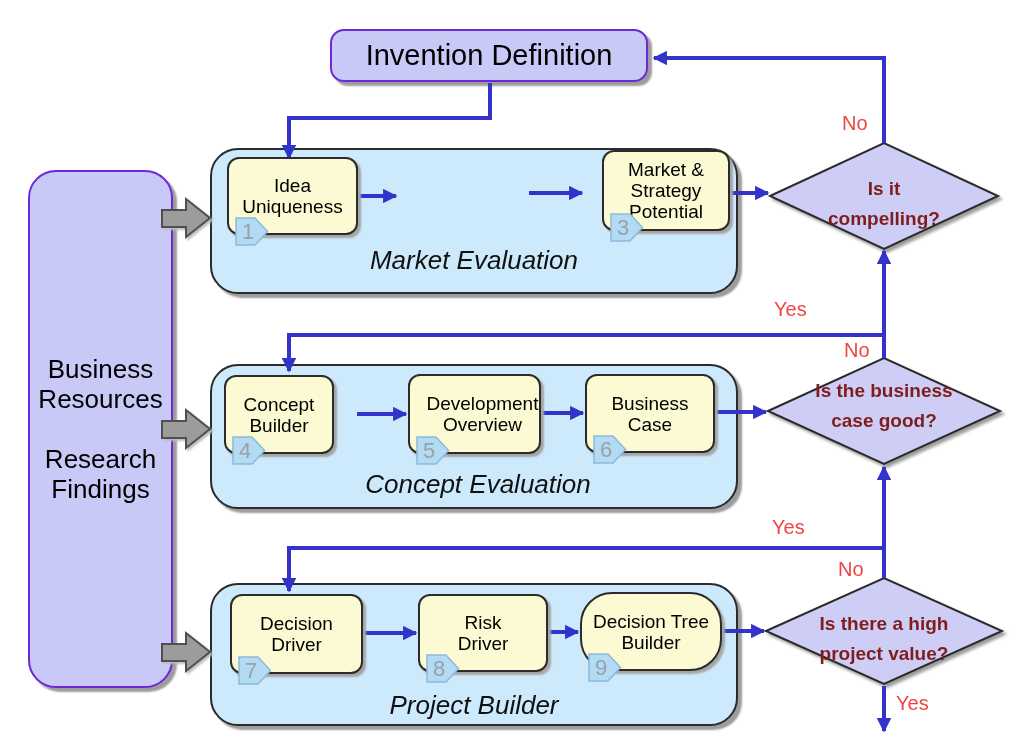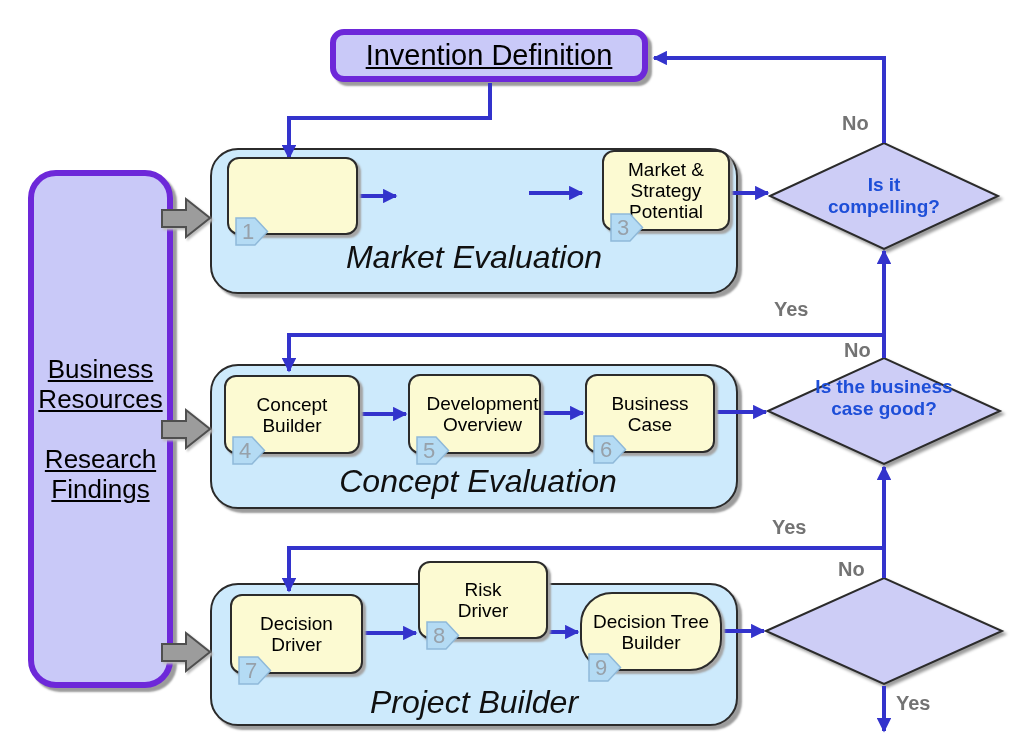--- a/index.html
+++ b/index.html
@@ -1,49 +1,49 @@
 <!DOCTYPE html>
 <html><head>
 <meta charset="utf-8">
 <style>
   html,body{margin:0;padding:0;background:#fff;}
   .canvas{position:relative;width:1024px;height:756px;background:#ffffff;
           font-family:"Liberation Sans",sans-serif;overflow:hidden;}
   .preline{white-space:pre-line;}
   .box{position:absolute;display:flex;align-items:center;justify-content:center;
        text-align:center;box-sizing:border-box;z-index:1;color:#000;}
-  .lavender{background:#c9c9f8;border:6px solid #6d28d9;box-shadow:4px 4px 2px #9c9c9c;text-decoration:underline;}
+  .lavender{background:#c9c9f8;border:2px solid #6d28d9;box-shadow:4px 4px 2px #9c9c9c;}
   .invention{left:330px;top:29px;width:318px;height:53px;border-radius:14px;font-size:29px;}
   .resources{left:28px;top:170px;width:145px;height:518px;border-radius:28px;
              font-size:26px;line-height:30px;}
   .container{position:absolute;left:210px;width:528px;background:#cdeafc;
              border:2px solid #2b2b2b;border-radius:28px;box-shadow:4px 4px 2px #9c9c9c;
              box-sizing:border-box;z-index:1;}
   .row1{top:148px;height:146px}
   .row2{top:364px;height:145px}
   .row3{top:583px;height:143px}
   .container-label{position:absolute;left:0;right:0;text-align:center;
-                   font-style:italic;font-size:32px;color:#101010;}
+                   font-style:italic;font-size:26px;color:#101010;}
   .overlay{position:absolute;left:0;top:0;width:1024px;height:756px;z-index:2;}
   .conn{fill:none;stroke:#3333cc;stroke-width:4;marker-end:url(#ah);}
   .diamond{fill:#cdcdf6;stroke:#2b2b2b;stroke-width:2;
            filter:drop-shadow(3px 3px 1.5px #9c9c9c);}
   .garrow{fill:#9c9c9c;stroke:#4f4f4f;stroke-width:2;
           filter:drop-shadow(2px 2px 1px #bdbdbd);}
   .step{position:absolute;background:#fcfad2;border:2px solid #2b2b2b;border-radius:12px;
         box-shadow:3px 3px 2px #a5a5a5;z-index:3;display:flex;align-items:center;
         justify-content:center;text-align:center;font-size:19px;line-height:21px;
         box-sizing:border-box;color:#000;}
   .tag{position:absolute;left:6px;bottom:-13px;width:34px;height:29px;overflow:visible;}
   .tag polygon{fill:#b4dbf4;stroke:#8fb9d9;stroke-width:1.5;}
   .tag text{fill:#97a1aa;font-size:22px;text-anchor:middle;
             font-family:"Liberation Sans",sans-serif;}
   .dtext{position:absolute;z-index:3;text-align:center;font-weight:bold;
-         font-size:19px;line-height:22px;color:#1d4ed8;}
-  .elabel{position:absolute;z-index:3;font-weight:bold;font-size:20px;color:#737373;}
+         font-size:19px;line-height:30px;color:#7f1d1d;}
+  .elabel{position:absolute;z-index:3;font-weight:normal;font-size:20px;color:#ef4444;}
 </style>
 </head>
 <body>
 
 <div class="canvas">
 
   <div class="box lavender invention">
     <span>Invention Definition</span>
   </div>
   <div class="box lavender resources">
@@ -91,36 +91,38 @@
     <path class="conn" d="M716 412 H766"></path>
     <path class="conn" d="M884 578 V467"></path>
     <path class="conn" d="M884 548 H289 V591"></path>
     <path class="conn" d="M364 633 H416"></path>
     <path class="conn" d="M549 632 H578"></path>
     <path class="conn" d="M723 631 H764"></path>
     <path class="conn" d="M884 686 V731"></path>
   </svg>
 
   <div class="step" style="left:227px;top:157px;width:131px;height:78px;">
+    <span class="preline">Idea
+Uniqueness</span>
     <svg class="tag" viewBox="0 0 34 29">
       <polygon points="1,1 20,1 32.5,14.5 20,28 1,28"></polygon>
       <text x="13" y="22">1</text>
     </svg>
   </div>
   <div class="step" style="left:602px;top:150px;width:128px;height:81px;">
     <span class="preline">Market &amp;
 Strategy
 Potential</span>
     <svg class="tag" viewBox="0 0 34 29">
       <polygon points="1,1 20,1 32.5,14.5 20,28 1,28"></polygon>
       <text x="13" y="22">3</text>
     </svg>
   </div>
 
-  <div class="step" style="left:224px;top:375px;width:136px;height:79px;">
+  <div class="step" style="left:224px;top:375px;width:110px;height:79px;">
     <span class="preline">Concept
 Builder</span>
     <svg class="tag" viewBox="0 0 34 29">
       <polygon points="1,1 20,1 32.5,14.5 20,28 1,28"></polygon>
       <text x="13" y="22">4</text>
     </svg>
   </div>
   <div class="step" style="left:408px;top:374px;width:133px;height:80px;padding-left:16px;">
     <span class="preline">Development
 Overview</span>
@@ -139,41 +141,43 @@
   </div>
 
   <div class="step" style="left:230px;top:594px;width:133px;height:80px;">
     <span class="preline">Decision
 Driver</span>
     <svg class="tag" viewBox="0 0 34 29">
       <polygon points="1,1 20,1 32.5,14.5 20,28 1,28"></polygon>
       <text x="13" y="22">7</text>
     </svg>
   </div>
-  <div class="step" style="left:418px;top:561px;width:130px;height:78px;">
+  <div class="step" style="left:418px;top:594px;width:130px;height:78px;">
     <span class="preline">Risk
 Driver</span>
     <svg class="tag" viewBox="0 0 34 29">
       <polygon points="1,1 20,1 32.5,14.5 20,28 1,28"></polygon>
       <text x="13" y="22">8</text>
     </svg>
   </div>
   <div class="step" style="left:580px;top:592px;width:142px;height:79px;border-radius:32px;">
     <span class="preline">Decision Tree
 Builder</span>
     <svg class="tag" viewBox="0 0 34 29">
       <polygon points="1,1 20,1 32.5,14.5 20,28 1,28"></polygon>
       <text x="13" y="22">9</text>
     </svg>
   </div>
 
   <div class="dtext preline" style="left:794px;top:174px;width:180px;">Is it
 compelling?</div>
   <div class="dtext preline" style="left:794px;top:376px;width:180px;text-align:center;">Is the business
 case good?</div>
+  <div class="dtext preline" style="left:789px;top:609px;width:190px;">Is there a high
+project value?</div>
 
   <div class="elabel" style="left:842px;top:112px;">No</div>
   <div class="elabel" style="left:774px;top:298px;">Yes</div>
   <div class="elabel" style="left:844px;top:339px;">No</div>
   <div class="elabel" style="left:772px;top:516px;">Yes</div>
   <div class="elabel" style="left:838px;top:558px;">No</div>
   <div class="elabel" style="left:896px;top:692px;">Yes</div>
 
 </div>
 

